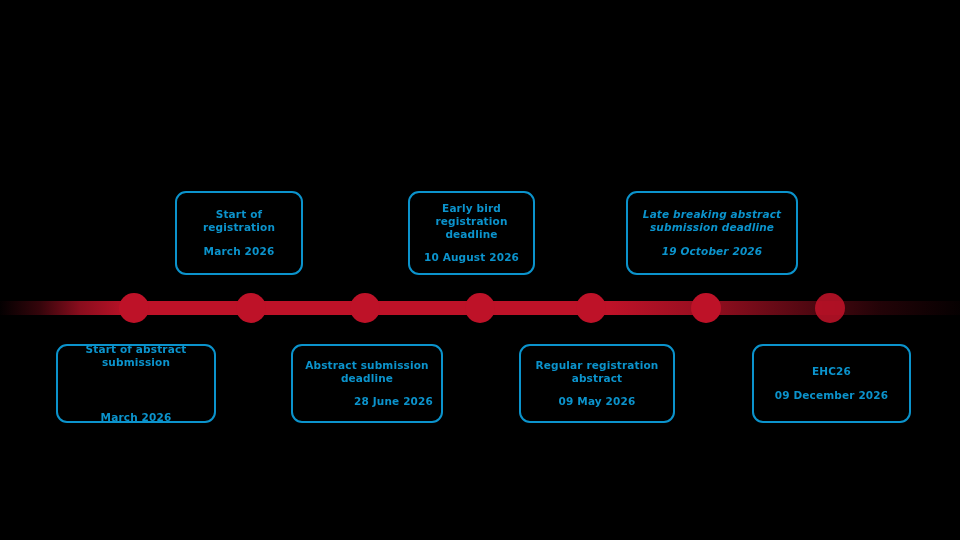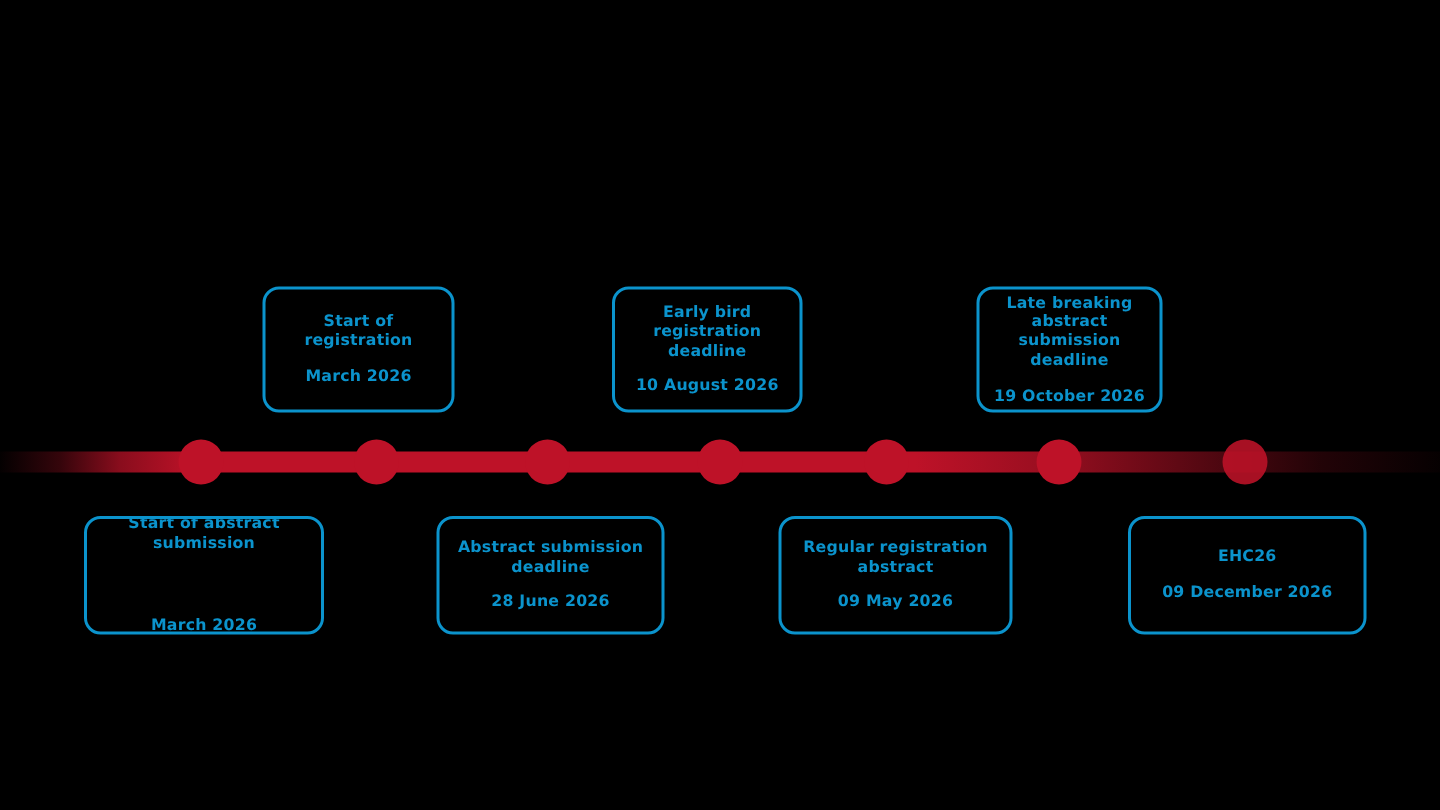--- a/index.html
+++ b/index.html
@@ -75,26 +75,26 @@
     font-weight: bold;
     line-height: 1.22;
     letter-spacing: 0.15px;
     margin-top: 11px;
   }
 
   
   .card.top { top: 191px; height: 84px; }
   .card.t0 { left: 175px;  width: 128px; }
   .card.t1 { left: 408px;  width: 127px; }
-  .card.t2 { left: 651px;  width: 124px; }
+  .card.t2 { left: 626px;  width: 172px; font-style: italic; }
 
   
   .card.bottom { top: 344px; height: 79px; }
   .card.b0 { left: 56px;  width: 160px; gap: 32px; }
-  .card.b1 { left: 291px; width: 152px; }
+  .card.b1 { left: 291px; width: 152px; align-items: flex-end; }
   .card.b2 { left: 519px; width: 156px; }
   .card.b3 { left: 752px; width: 159px; }
 </style>
 </head>
 <body>
 
 <div id="canvas">
 
   <div class="timeline-bar"></div>
 

